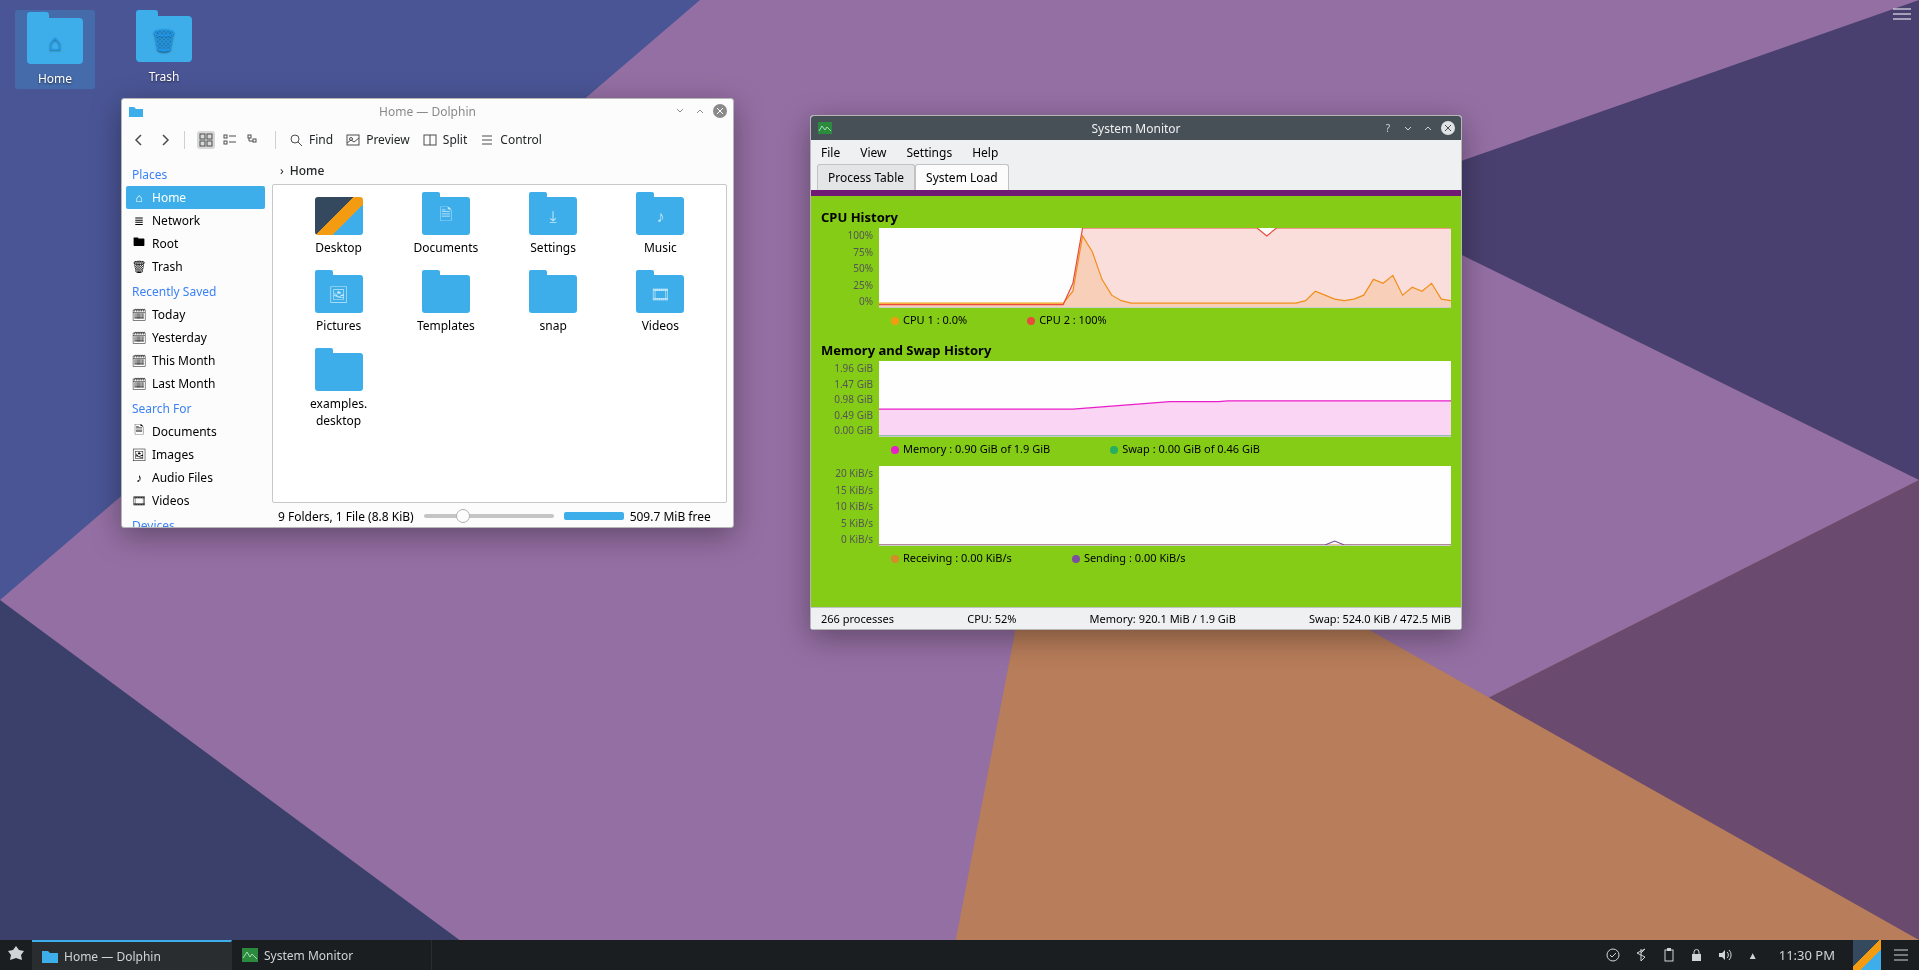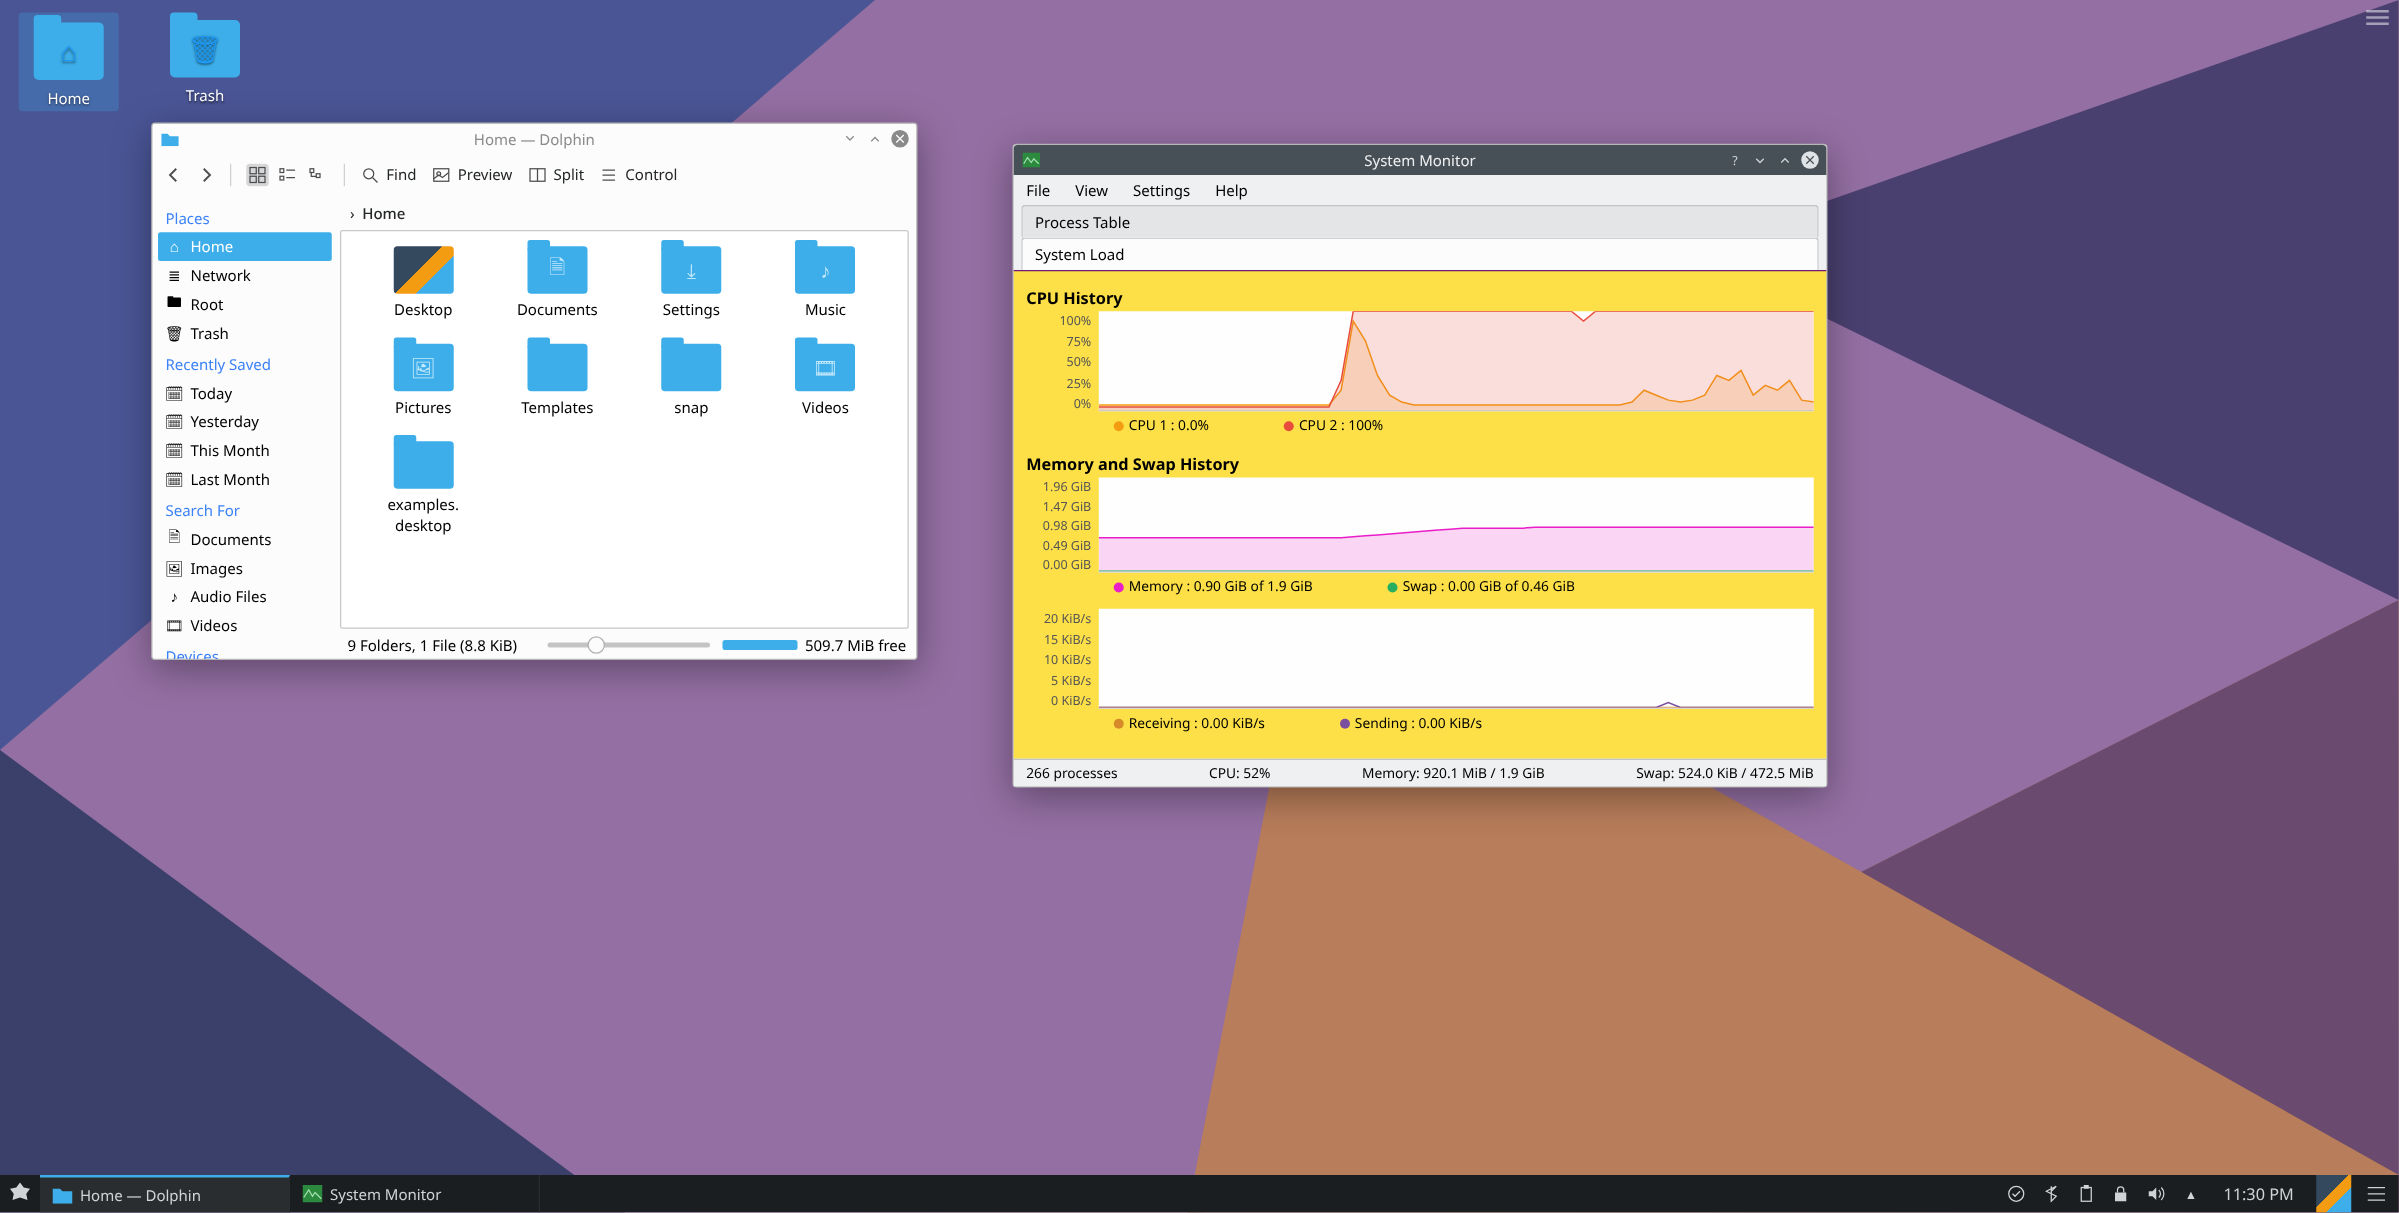--- a/index.html
+++ b/index.html
@@ -65,32 +65,32 @@
 .dolphin-breadcrumb { padding: 5px 10px; font-size:12px; display:flex; align-items:center; gap:6px; color:#232627; }
 .dolphin-grid { flex:1; border:1px solid #c8c8c8; margin: 0 6px 2px 2px; border-radius:2px; padding: 12px; display:grid; grid-template-columns: repeat(4, 1fr); grid-auto-rows: 78px; gap: 0; font-size:12px; text-align:center; overflow:auto; background:#fff; }
 .dolphin-grid .gitem { display:flex; flex-direction:column; align-items:center; gap:4px; cursor:pointer; }
 .gfolder { width:48px; height:38px; background:#3daee9; border-radius:3px; position:relative; }
 .gfolder::before { content:""; position:absolute; top:-5px; left:0; width:18px; height:8px; background:#3daee9; border-radius:2px 2px 0 0; }
 .gfolder.desktop { background: linear-gradient(135deg,#34495e 0%, #34495e 45%, #f39c12 45%, #f39c12 65%, #3daee9 65%); }
 .gfolder.desktop::before { display:none; }
 .gfolder .emb { position:absolute; top:50%; left:50%; transform:translate(-50%,-50%); color:#c4e8fb; font-size:16px; }
 
 
-.dolphin-status { height:22px; display:flex; align-items:center; justify-content:space-between; padding: 0 8px; font-size:12px; }
+.dolphin-status { height:22px; display:flex; align-items:center; justify-content:flex-start; padding: 0 8px; font-size:12px; }
 .dolphin-status .slider { width:130px; height:4px; background:#c4c4c4; border-radius:2px; position:relative; margin: 0 10px; }
 .dolphin-status .slider .knob { position:absolute; top:-5px; left:25%; width:14px; height:14px; background:#fcfcfc; border:1px solid #b0b0b0; border-radius:50%; }
 .dolphin-status .freebar { width:60px; height:8px; background:#3daee9; border-radius:2px; margin-right:6px; }
 
 
 .sysmon-menu { height:24px; display:flex; align-items:center; gap:20px; padding:0 10px; font-size:12px; background:#eff0f1; }
 .sysmon-menu .mi { cursor:pointer; }
-.sysmon-tabs { display:flex; padding: 0 6px; font-size:12px; background:#eff0f1;flex-direction:column; }
+.sysmon-tabs { display:flex; padding: 0 6px; font-size:12px; background:#eff0f1; }
 .sysmon-tabs .tab { padding: 4px 10px; border:1px solid #c0c2c4; border-bottom:none; border-radius: 3px 3px 0 0; cursor:pointer; background:#e4e5e6; }
 .sysmon-tabs .tab.active { background:#fcfcfc; }
-.sysmon-content { flex:1; background:#fde047; border-top:1px solid #701a75; padding: 8px 10px; overflow:auto; font-size:12px; }
+.sysmon-content { flex:1; background:#84cc16; border-top:6px solid #701a75; padding: 8px 10px; overflow:auto; font-size:12px; }
 .chart-title { font-weight:bold; font-size:13px; margin: 4px 0 2px; }
 .chart-wrap { display:flex; gap:6px; }
 .chart-ylabels { display:flex; flex-direction:column; justify-content:space-between; text-align:right; font-size:10px; color:#555; width:52px; }
 .chart { flex:1; height:80px; border-bottom:1px solid #ccc; position:relative; background:#fefefe; }
 .chart.mem { height:76px; }
 .chart.net { height:80px; }
 .chart-legend { display:flex; gap:60px; padding: 4px 0 10px 70px; font-size:11px; }
 .chart-legend .dot { display:inline-block; width:8px; height:8px; border-radius:50%; margin-right:4px; vertical-align:middle; }
 .sysmon-status { height:22px; border-top:1px solid #c0c2c4; display:flex; align-items:center; justify-content:space-between; padding: 0 10px; font-size:11px; background:#eff0f1; }
 

